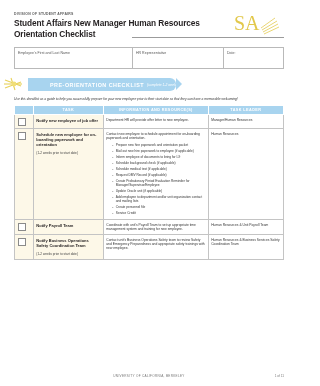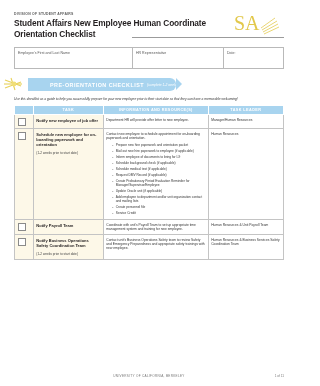--- a/index.html
+++ b/index.html
@@ -171,21 +171,21 @@
     font-size: 3.1px; color: #777; position: absolute; right: 0;
   }
 </style>
 </head>
 <body>
 
 <div class="page">
 
   <div class="hdr">
     <div class="division">DIVISION OF STUDENT AFFAIRS</div>
-    <div class="doc-title">Student Affairs New Employee Human Coordinate Orientation Checklist</div>
+    <div class="doc-title">Student Affairs New Manager Human Resources Orientation Checklist</div>
     <div class="title-rule"></div>
     <svg class="sa-logo" viewBox="0 0 48 30">
       <text x="0" y="20" font-family="Liberation Serif, serif" font-size="20" fill="#e2c84b">SA</text>
       <g stroke="#e2c84b" stroke-width="0.9" opacity="0.85">
         <line x1="27" y1="18" x2="41" y2="8"></line>
         <line x1="28" y1="20" x2="43" y2="11"></line>
         <line x1="29" y1="22" x2="44" y2="14"></line>
         <line x1="30" y1="24" x2="45" y2="17"></line>
       </g>
     </svg>

